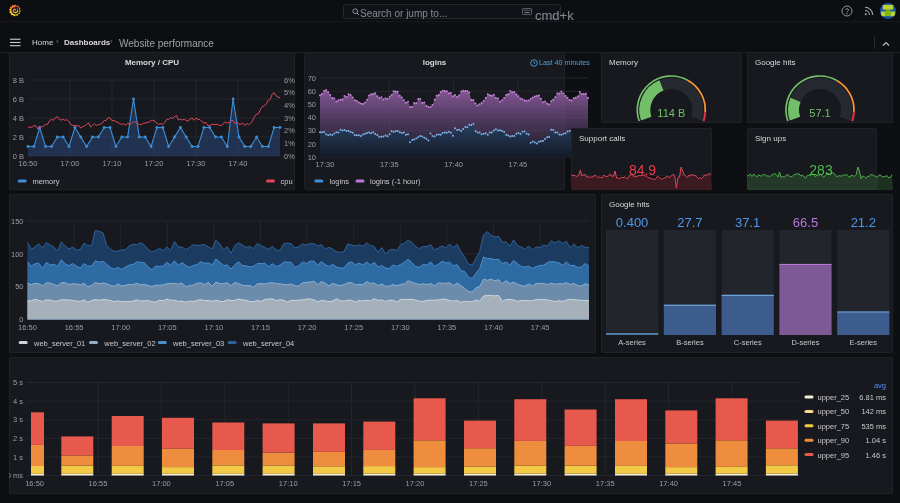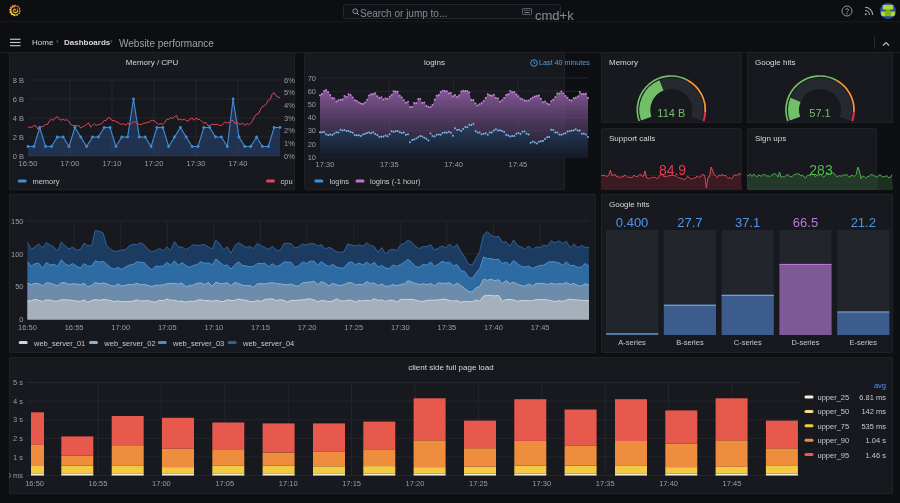--- a/index.html
+++ b/index.html
@@ -1,18 +1,18 @@
 <!DOCTYPE html>
 <html><head><meta charset="utf-8"><style>
 *{box-sizing:border-box;margin:0;padding:0}
 html,body{width:900px;height:503px;background:#0e0f13;font-family:"Liberation Sans",sans-serif;overflow:hidden;position:relative}
 .topbar{position:absolute;left:0;top:0;width:900px;height:22px;background:#0d0e12;border-bottom:1px solid #17181d}
 .crumbs{position:absolute;left:0;top:32px;width:900px;height:21px;background:#0d0e12;border-bottom:1px solid #1b1d22}
 .panel{position:absolute;background:#17191e;box-shadow:inset 0 0 0 1px #1f2127;border-radius:2px}
-.ptitle{position:absolute;width:100%;text-align:center;top:5.5px;font-size:8px;font-weight:400;color:#d8d9da}
+.ptitle{position:absolute;width:100%;text-align:center;top:5.5px;font-size:8px;font-weight:700;color:#d8d9da}
 .ptitle-l{position:absolute;left:8px;top:5.5px;font-size:8px;font-weight:500;color:#d8d9da}
 </style></head><body>
 <div class="topbar">
     <svg width="13" height="13" style="position:absolute;left:9px;top:4px" viewBox="0 0 24 24">
 <defs>
         <linearGradient id="gl" x1="0" y1="1" x2="0" y2="0">
           <stop offset="0" stop-color="#fcee1f"></stop>
           <stop offset="1" stop-color="#f15b2a"></stop>
         </linearGradient>
       </defs>
@@ -487,21 +487,21 @@
     <div class="ptitle-l">Google hits</div>
     <svg width="146" height="71" style="position:absolute;left:0;top:0">
       <path d="M 47.94 66.63 A 26.5 26.5 0 1 1 98.06 66.63" stroke="#262a30" stroke-width="11" fill="none"></path>
       <path d="M 47.94 66.63 A 26.5 26.5 0 0 1 48.50 47.89" stroke="#73bf69" stroke-width="11" fill="none"></path>
       <path d="M 40.85 69.07 A 34 34 0 0 1 89.71 28.39" stroke="#73bf69" stroke-width="1.7" fill="none"></path>
       <path d="M 89.71 28.39 A 34 34 0 0 1 106.93 60.22" stroke="#ff9830" stroke-width="1.7" fill="none"></path>
       <path d="M 106.93 60.22 A 34 34 0 0 1 105.15 69.07" stroke="#e02f44" stroke-width="2.2" fill="none"></path>
       <text x="73" y="65" text-anchor="middle" font-size="11" font-weight="500" fill="#73bf69">57.1</text>
     </svg>
   </div>
-<div class="panel" style="left:601px;top:128px;width:141px;height:48px">
+<div class="panel" style="left:571px;top:128px;width:141px;height:48px">
     <div class="ptitle-l">Support calls</div>
     <svg width="141" height="62" style="position:absolute;left:0;top:0">
       <polygon points="0.0,62.0 0.0,47.0 1.6,47.6 3.1,47.3 4.7,48.0 6.3,48.5 7.9,46.5 9.4,42.0 11.0,47.8 12.6,46.9 14.2,46.4 15.7,49.1 17.3,48.5 18.9,49.6 20.4,48.8 22.0,49.0 23.6,47.1 25.2,48.1 26.7,49.5 28.3,48.9 29.9,49.5 31.5,49.5 33.0,47.1 34.6,48.5 36.2,48.7 37.8,47.6 39.3,45.9 40.9,48.3 42.5,48.1 44.0,43.0 45.6,50.0 47.2,50.0 48.8,50.8 50.3,49.1 51.9,49.8 53.5,48.8 55.1,50.2 56.6,50.7 58.2,47.9 59.8,46.5 61.3,46.0 62.9,48.8 64.5,48.2 66.1,48.6 67.6,47.5 69.2,47.8 70.8,47.4 72.4,47.1 73.9,47.8 75.5,48.2 77.1,49.8 78.7,49.7 80.2,50.6 81.8,50.9 83.4,51.5 84.9,50.6 86.5,48.1 88.1,49.5 89.7,50.7 91.2,51.1 92.8,50.0 94.4,49.9 96.0,47.9 97.5,49.3 99.1,49.0 100.7,47.7 102.2,46.1 103.8,48.0 105.4,60.0 107.0,49.0 108.5,48.9 110.1,39.0 111.7,43.0 113.3,46.5 114.8,48.2 116.4,49.6 118.0,47.1 119.6,47.9 121.1,46.1 122.7,47.9 124.3,47.2 125.8,49.1 127.4,50.5 129.0,49.4 130.6,50.8 132.1,48.8 133.7,46.7 135.3,47.7 136.9,46.0 138.4,45.7 140.0,46.3 141.0,62.0" fill="rgba(224,70,90,0.22)"></polygon>
       <polyline points="0.0,47.0 1.6,47.6 3.1,47.3 4.7,48.0 6.3,48.5 7.9,46.5 9.4,42.0 11.0,47.8 12.6,46.9 14.2,46.4 15.7,49.1 17.3,48.5 18.9,49.6 20.4,48.8 22.0,49.0 23.6,47.1 25.2,48.1 26.7,49.5 28.3,48.9 29.9,49.5 31.5,49.5 33.0,47.1 34.6,48.5 36.2,48.7 37.8,47.6 39.3,45.9 40.9,48.3 42.5,48.1 44.0,43.0 45.6,50.0 47.2,50.0 48.8,50.8 50.3,49.1 51.9,49.8 53.5,48.8 55.1,50.2 56.6,50.7 58.2,47.9 59.8,46.5 61.3,46.0 62.9,48.8 64.5,48.2 66.1,48.6 67.6,47.5 69.2,47.8 70.8,47.4 72.4,47.1 73.9,47.8 75.5,48.2 77.1,49.8 78.7,49.7 80.2,50.6 81.8,50.9 83.4,51.5 84.9,50.6 86.5,48.1 88.1,49.5 89.7,50.7 91.2,51.1 92.8,50.0 94.4,49.9 96.0,47.9 97.5,49.3 99.1,49.0 100.7,47.7 102.2,46.1 103.8,48.0 105.4,60.0 107.0,49.0 108.5,48.9 110.1,39.0 111.7,43.0 113.3,46.5 114.8,48.2 116.4,49.6 118.0,47.1 119.6,47.9 121.1,46.1 122.7,47.9 124.3,47.2 125.8,49.1 127.4,50.5 129.0,49.4 130.6,50.8 132.1,48.8 133.7,46.7 135.3,47.7 136.9,46.0 138.4,45.7 140.0,46.3" fill="none" stroke="#e0465a" stroke-width="1"></polyline>
       <text x="71.5" y="47" text-anchor="middle" font-size="14" font-weight="500" fill="#eb3a4e">84.9</text>
     </svg>
   </div>
 <div class="panel" style="left:747px;top:128px;width:130px;height:62px">
     <div class="ptitle-l">Sign ups</div>
     <svg width="146" height="62" style="position:absolute;left:0;top:0">
@@ -585,21 +585,20 @@
       <rect x="178.4" y="69.9" width="52.2" height="1.3" fill="#b877d9"></rect>
       <text x="204.5" y="150.5" text-anchor="middle" font-size="7.5" fill="#c8c9cd">D-series</text>
       <text x="262.3" y="32.5" text-anchor="middle" font-size="13" font-weight="500" fill="#4e96e8">21.2</text>
       <rect x="236.2" y="36" width="52.2" height="105" fill="#22252b"></rect>
       <rect x="236.2" y="118.7" width="52.2" height="22.3" fill="rgba(87,148,242,0.5)"></rect>
       <rect x="236.2" y="117.4" width="52.2" height="1.3" fill="#6ba3dc"></rect>
       <text x="262.3" y="150.5" text-anchor="middle" font-size="7.5" fill="#c8c9cd">E-series</text>
     </svg>
   </div>
 <div class="panel" style="left:9px;top:357px;width:884px;height:137px">
-    <div class="ptitle">client side full page load</div>
     <svg width="884" height="137" style="position:absolute;left:0;top:0">
       <line x1="18" y1="25.5" x2="791" y2="25.5" stroke="#23262c" stroke-width="1"></line>
       <line x1="18" y1="44.1" x2="791" y2="44.1" stroke="#23262c" stroke-width="1"></line>
       <line x1="18" y1="62.7" x2="791" y2="62.7" stroke="#23262c" stroke-width="1"></line>
       <line x1="18" y1="81.3" x2="791" y2="81.3" stroke="#23262c" stroke-width="1"></line>
       <line x1="18" y1="99.9" x2="791" y2="99.9" stroke="#23262c" stroke-width="1"></line>
       <line x1="18" y1="118.5" x2="791" y2="118.5" stroke="#23262c" stroke-width="1"></line>
       <line x1="89.0" y1="25.5" x2="89.0" y2="118.5" stroke="#23262c" stroke-width="1"></line>
       <line x1="152.4" y1="25.5" x2="152.4" y2="118.5" stroke="#23262c" stroke-width="1"></line>
       <line x1="215.8" y1="25.5" x2="215.8" y2="118.5" stroke="#23262c" stroke-width="1"></line>

